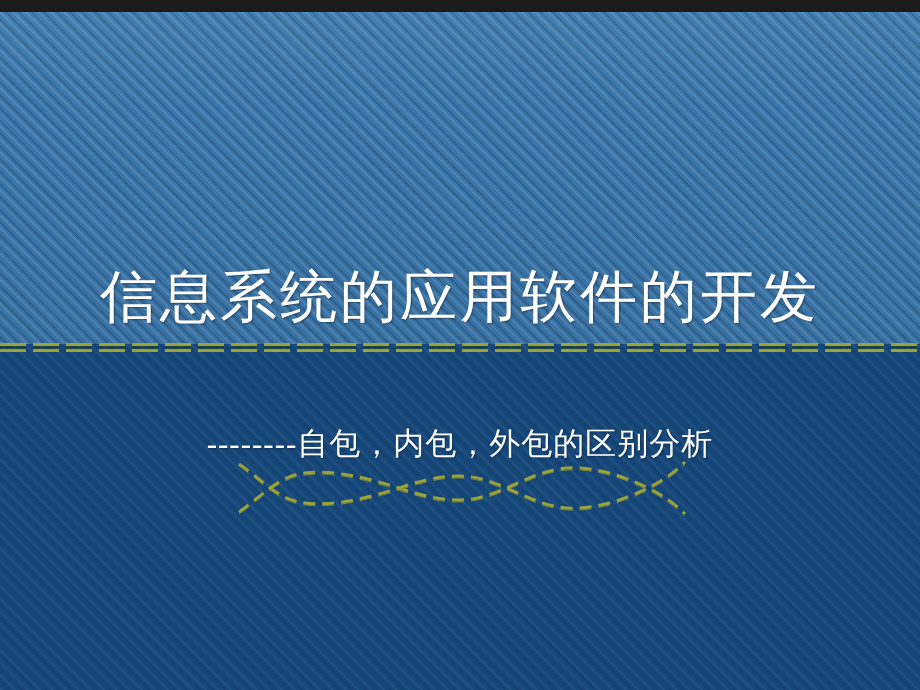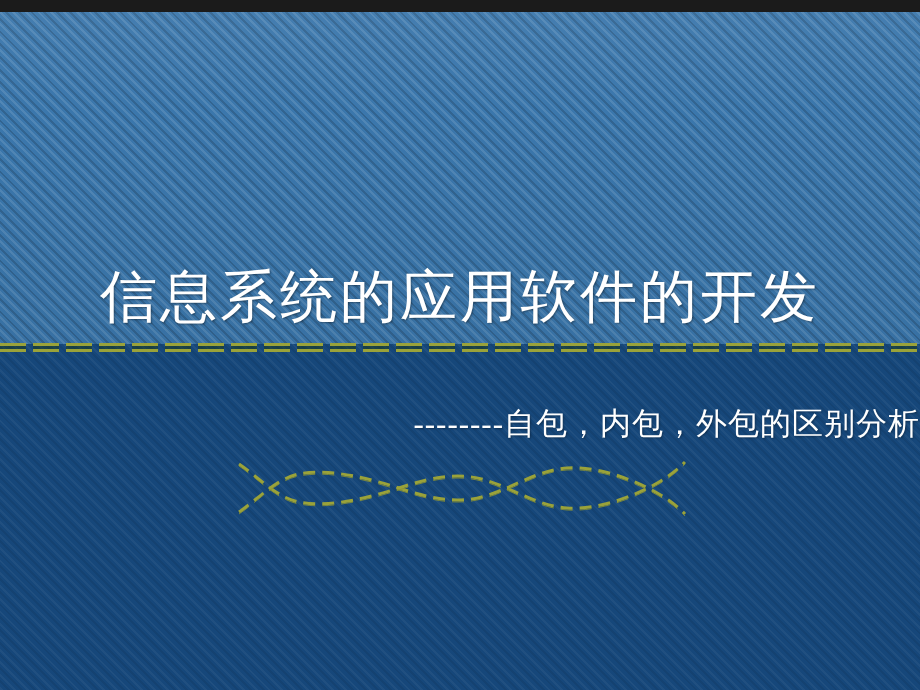--- a/index.html
+++ b/index.html
@@ -121,23 +121,23 @@
     line-height: 66px;
     letter-spacing: 3px;
     white-space: nowrap;
     text-shadow: 1px 1px 2px rgba(0,0,0,0.35);
   }
 
   
   .subtitle {
     position: absolute;
     left: 0;
-    top: 392px;
+    top: 412px;
     width: 920px;
-    text-align: right;
+    text-align: center;
     color: #ffffff;
     font-size: 31px;
     line-height: 40px;
     letter-spacing: 1px;
     white-space: nowrap;
     text-shadow: 1px 1px 2px rgba(0,0,0,0.30);
   }
 
   
   .ornament {

